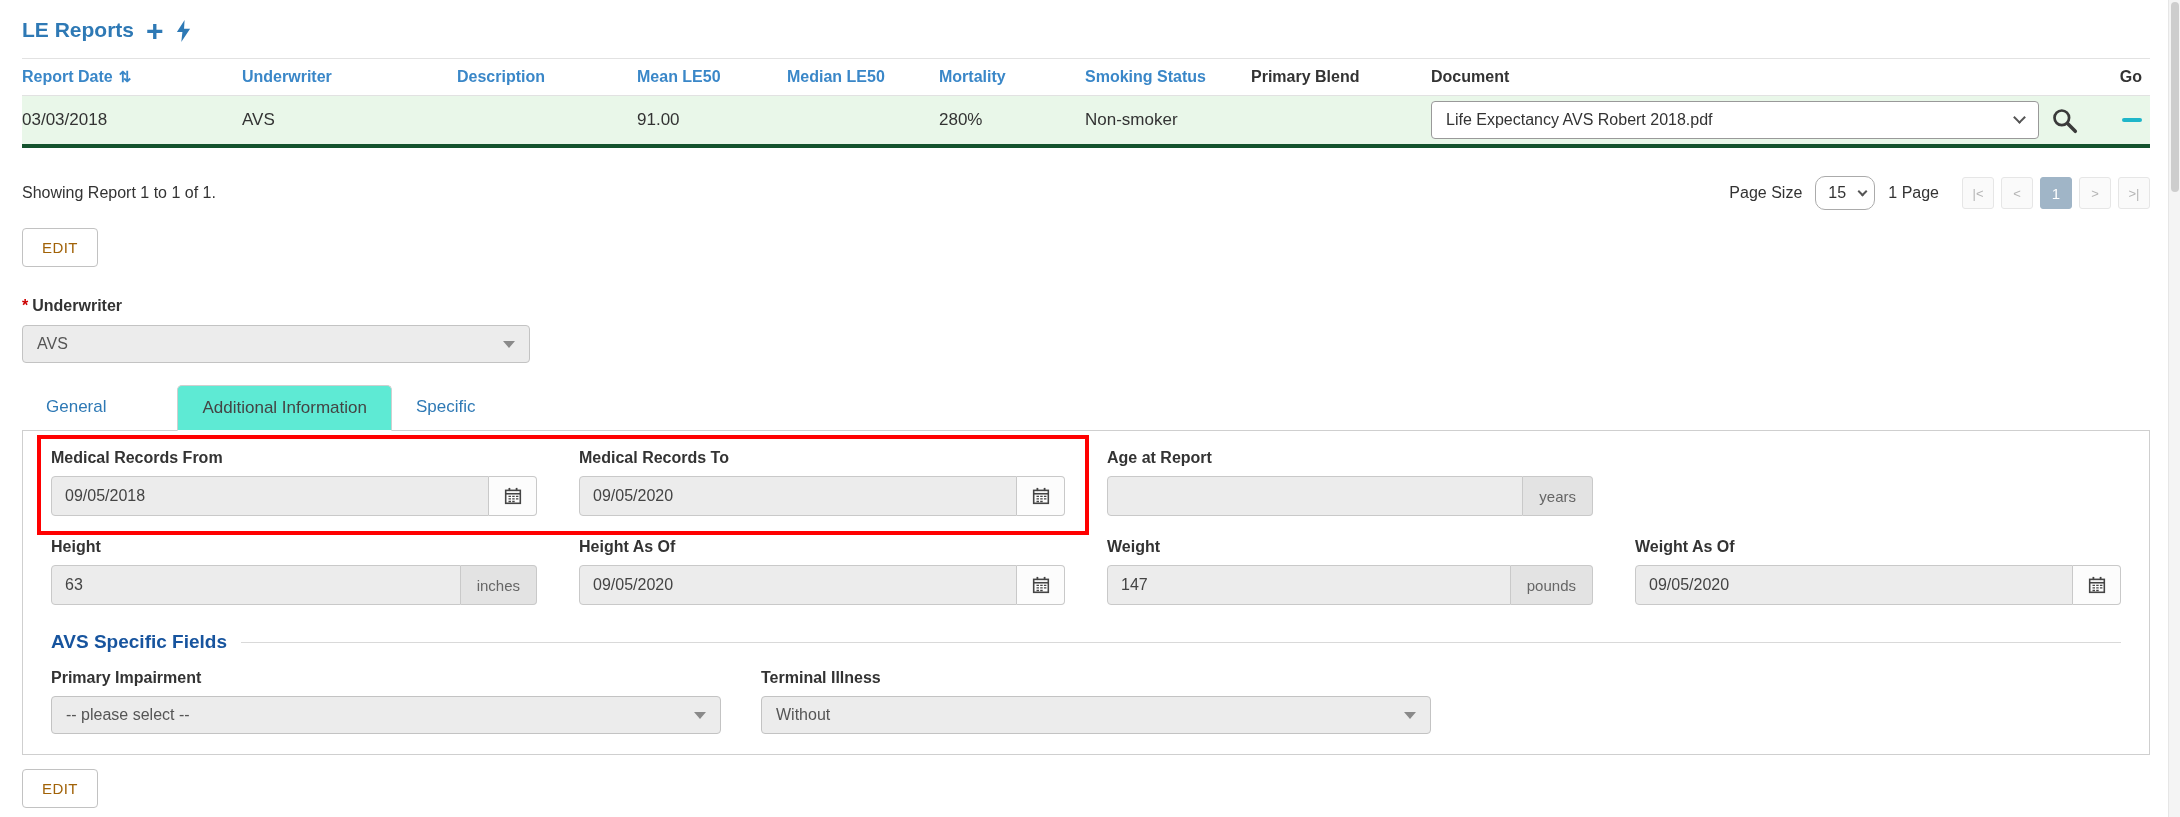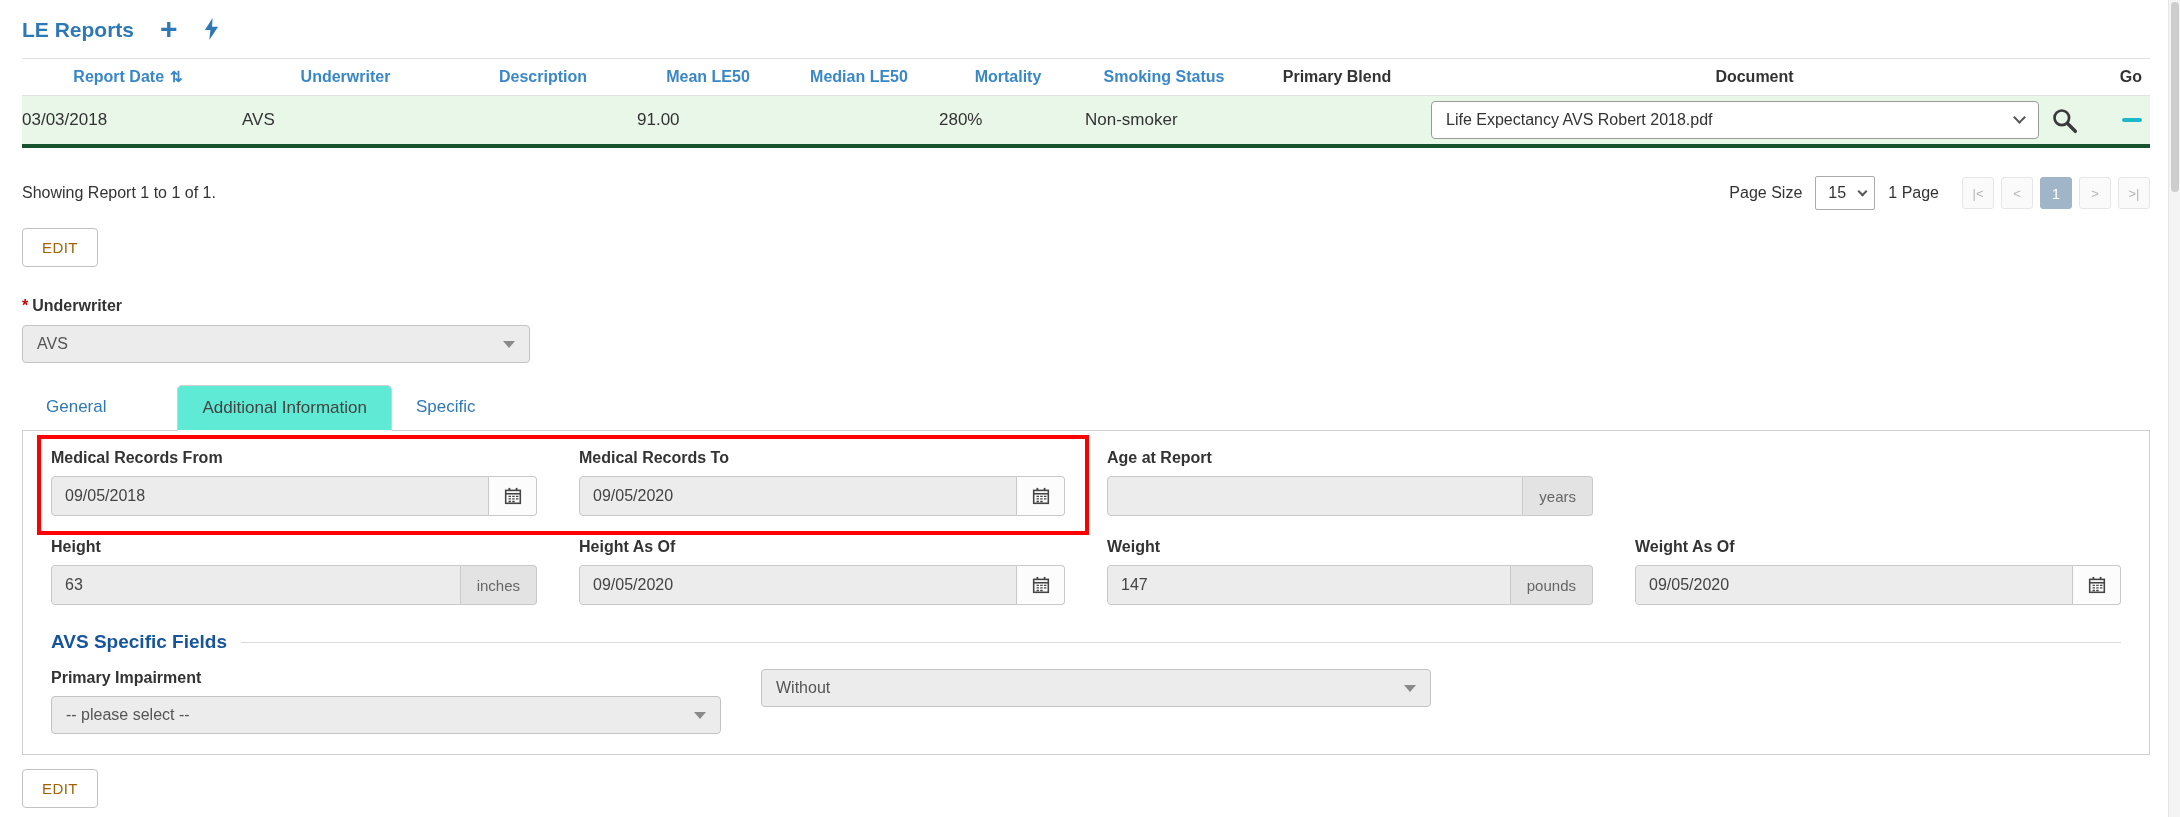--- a/index.html
+++ b/index.html
@@ -2,28 +2,28 @@
 <html><head>
 <meta charset="utf-8">
 <style>
   * { box-sizing: border-box; margin: 0; padding: 0; }
   html, body { background: #fff; }
   body { font-family: "Liberation Sans", sans-serif; color: #333; }
   .page { position: relative; width: 2180px; height: 817px; background: #fff; overflow: hidden; }
   .content { padding: 18px 30px 0 22px; }
 
   
-  .title-row { display: flex; align-items: flex-start; gap: 26px; margin-bottom: 16px; }
+  .title-row { display: flex; align-items: flex-end; gap: 12px; margin-bottom: 16px; }
   .page-title { font-size: 21px; font-weight: bold; color: #2e79b5; }
   .plus-icon { color: #2e79b5; font-size: 30px; font-weight: bold; line-height: 22px; cursor: pointer; }
   .bolt-icon { cursor: pointer; display: inline-flex; }
 
   
   table.report-table { width: 100%; border-collapse: collapse; table-layout: fixed; }
-  .report-table th { text-align: center; font-size: 16px; font-weight: bold; color: #333;
+  .report-table th { text-align: left; font-size: 16px; font-weight: bold; color: #333;
     padding: 9px 8px 9px 0; border-top: 1px solid #e2e2e2; border-bottom: 1px solid #e2e2e2;
     white-space: nowrap; overflow: hidden; }
   .report-table th.link { color: #3a87c8; cursor: pointer; }
   .report-table th.right { text-align: right; }
   .sort-icon { margin-left: 6px; font-size: 15px; color: #3a87c8; }
   .report-table td { background: #e9f7e9; font-size: 17px; color: #333; padding: 5px 8px 5px 0;
     border-bottom: 4px solid #14532d; vertical-align: middle; white-space: nowrap; overflow: hidden; }
   .doc-wrap { display: flex; align-items: center; gap: 12px; }
   .doc-select { flex: 1; min-width: 0; height: 38px; background: #fff; border: 1px solid #999;
     border-radius: 4px; display: flex; align-items: center; justify-content: space-between;
@@ -31,21 +31,21 @@
   .doc-select .doc-text { overflow: hidden; text-overflow: ellipsis; white-space: nowrap; }
   .chev { width: 9px; height: 9px; border-right: 2px solid #555; border-bottom: 2px solid #555;
     transform: rotate(45deg); margin-top: -5px; flex: none; }
   .search-btn { display: inline-flex; cursor: pointer; flex: none; }
   .go-wrap { display: flex; justify-content: flex-end; align-items: center; }
   .minus-icon { display: inline-block; width: 20px; height: 4px; background: #1fb6c9; border-radius: 2px; cursor: pointer; }
 
   
   .below-table { display: flex; justify-content: space-between; align-items: center; margin-top: 28px; font-size: 16px; }
   .pager { display: flex; align-items: center; gap: 13px; }
-  .mini-select { width: 60px; height: 34px; border: 1px solid #ababab; border-radius: 2px; background: #fff;
+  .mini-select { width: 60px; height: 34px; border: 1px solid #ababab; border-radius: 10px; background: #fff;
     display: flex; align-items: center; justify-content: space-between; padding: 0 8px 0 12px;
     font-size: 16px; cursor: pointer; }
   .mini-select .chev { width: 7px; height: 7px; margin-top: -3px; }
   .page-btns { display: flex; gap: 7px; margin-left: 10px; }
   .pbtn { width: 32px; height: 32px; border: 1px solid #e6e6e6; background: #fafafa; color: #b5b5b5;
     font-size: 13px; border-radius: 3px; display: flex; align-items: center; justify-content: center;
     cursor: pointer; font-family: inherit; }
   .pbtn.active { background: #a0b5c7; border-color: #a0b5c7; color: #fff; font-size: 15px; }
 
   .edit-btn { margin-top: 18px; padding: 10px 19px; background: #fff; border: 1px solid #c2c2c2;
@@ -310,20 +310,21 @@
         </div>
         <div class="avs-grid">
           <div class="field">
             <div class="flabel">Primary Impairment</div>
             <div class="gray-select wide">
               <span>-- please select --</span>
               <span class="tri"></span>
             </div>
           </div>
           <div class="field">
+            <div class="flabel">Terminal Illness</div>
             <div class="gray-select wide">
               <span>Without</span>
               <span class="tri"></span>
             </div>
           </div>
         </div>
       </div>
     </div>
 
     <button class="edit-btn bottom">EDIT</button>

